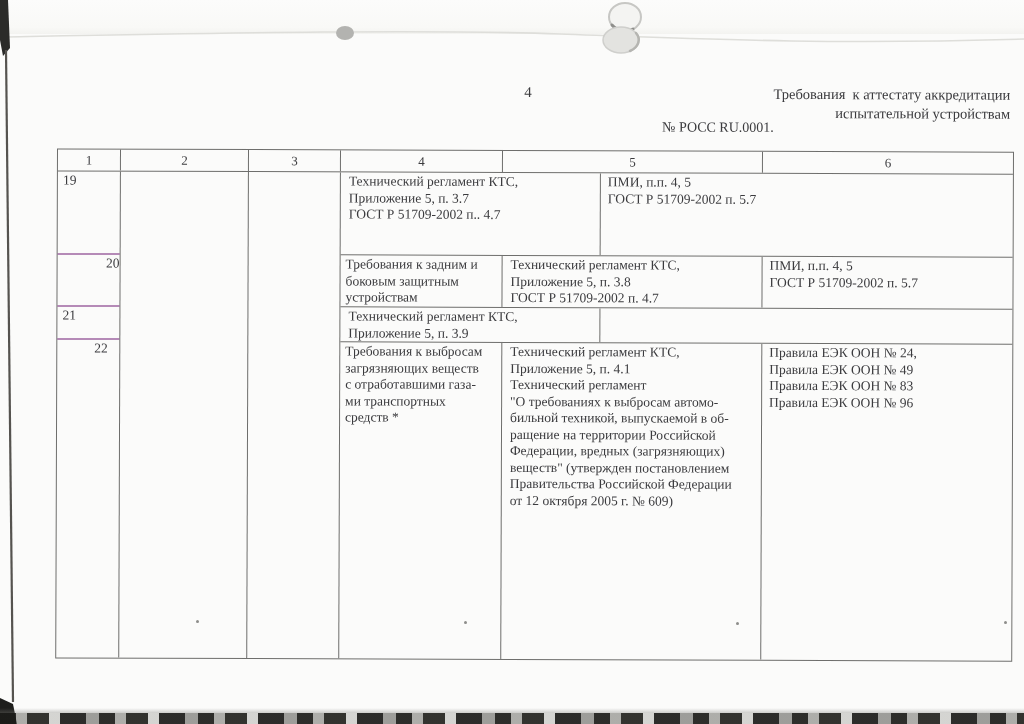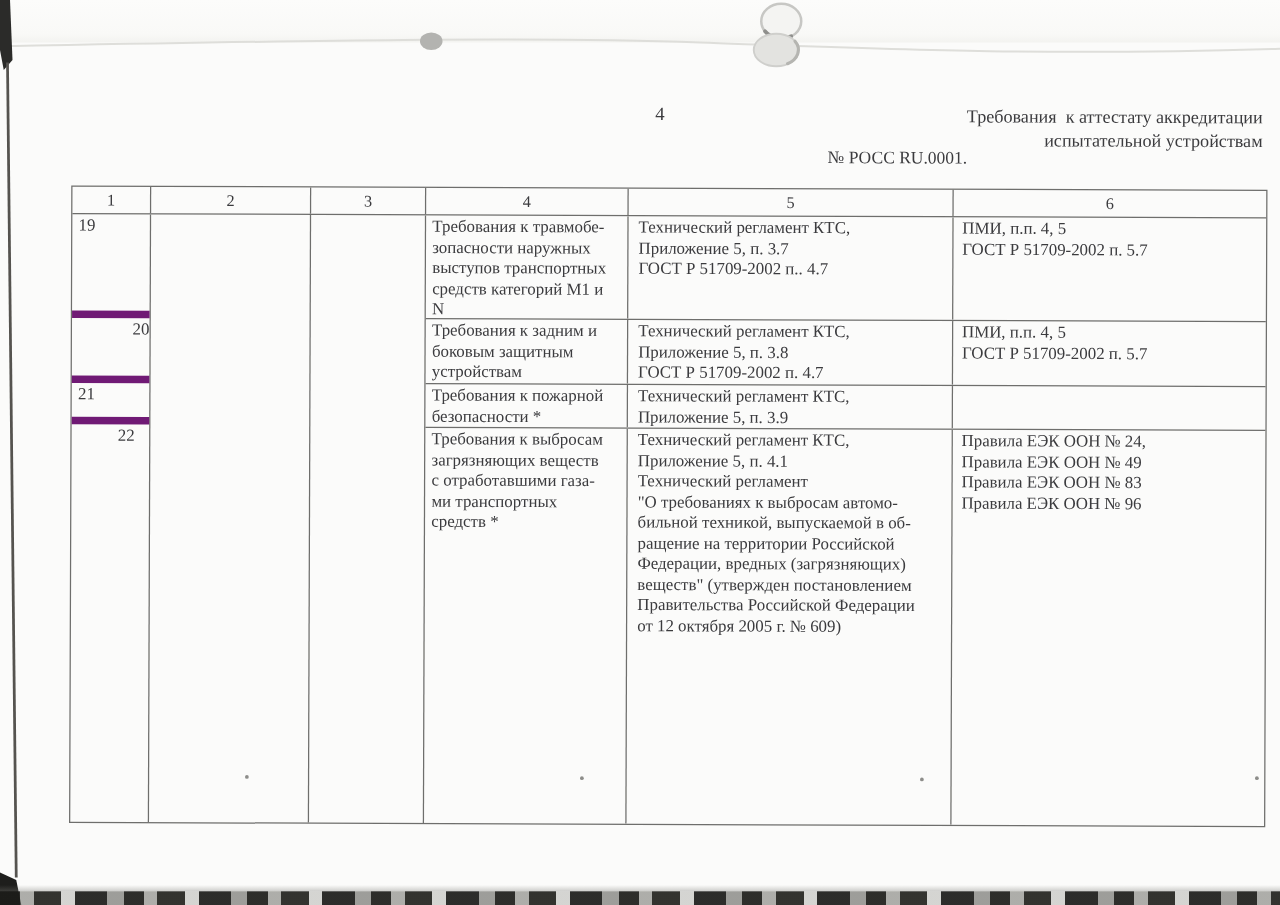--- a/index.html
+++ b/index.html
@@ -34,21 +34,21 @@
     border:1px solid #6e6e6c;box-sizing:border-box;display:flex;flex-direction:column;
     background:transparent;}
   .thead{display:flex;height:22px;border-bottom:1px solid #6e6e6c;box-sizing:border-box;flex:0 0 auto;}
   .th{box-sizing:border-box;border-right:1px solid #6e6e6c;display:flex;align-items:center;
     justify-content:center;font-size:13px;}
   .th:last-child{border-right:none;}
   .w1{width:63px;} .w2{width:128px;} .w3{width:92px;} .w4{width:162px;} .w5{width:260px;} .w6{flex:1;}
 
   .tbody{flex:1;display:flex;min-height:0;}
   .colnums{width:63px;box-sizing:border-box;border-right:1px solid #6e6e6c;display:flex;flex-direction:column;}
-  .numcell{box-sizing:border-box;border-bottom:6px solid #701a75;padding:1px 0 0 5px;
+  .numcell{box-sizing:border-box;border-bottom:1px solid #701a75;padding:1px 0 0 5px;
     font-size:13.5px;line-height:16.5px;}
   .numcell.h19{height:83px;} .numcell.h20{height:52px;text-align:right;} .numcell.h21{height:33px;}
   .numcell.h22{flex:0 0 auto;height:40px;border-bottom:none;margin-left:32px;}
   .colnums .filler{flex:1;}
   .colempty2{width:128px;box-sizing:border-box;border-right:1px solid #6e6e6c;}
   .colempty3{width:92px;box-sizing:border-box;border-right:1px solid #6e6e6c;}
   .rowsarea{flex:1;display:flex;flex-direction:column;min-width:0;}
   .trow{display:flex;box-sizing:border-box;border-bottom:1px solid #6e6e6c;overflow:hidden;}
   .trow.h19{height:83px;} .trow.h20{height:52px;} .trow.h21{height:35px;}
   .trow.last{flex:1;border-bottom:none;}
@@ -117,46 +117,39 @@
           <div class="numcell h22">22</div>
           <div class="filler"></div>
         </div>
 
         <div class="colempty2"></div>
         <div class="colempty3"></div>
 
         <div class="rowsarea">
 
           <div class="trow h19">
-            <div class="cell c4 w4">Требования к травмобе-
-зопасности наружных
-выступов транспортных
-средств категорий М1 и
-N</div>
             <div class="cell c5 w5">Технический регламент КТС,
 Приложение 5, п. 3.7
 ГОСТ Р 51709-2002 п.. 4.7</div>
             <div class="cell c6 w6">ПМИ, п.п. 4, 5
 ГОСТ Р 51709-2002 п. 5.7</div>
           </div>
 
           <div class="trow h20">
             <div class="cell c4 w4">Требования к задним и
 боковым защитным
 устройствам</div>
             <div class="cell c5 w5">Технический регламент КТС,
 Приложение 5, п. 3.8
 ГОСТ Р 51709-2002 п. 4.7</div>
             <div class="cell c6 w6">ПМИ, п.п. 4, 5
 ГОСТ Р 51709-2002 п. 5.7</div>
           </div>
 
           <div class="trow h21">
-            <div class="cell c4 w4">Требования к пожарной
-безопасности *</div>
             <div class="cell c5 w5">Технический регламент КТС,
 Приложение 5, п. 3.9</div>
           </div>
 
           <div class="trow last">
             <div class="cell c4 w4">Требования к выбросам
 загрязняющих веществ
 с отработавшими газа-
 ми транспортных
 средств *</div>

